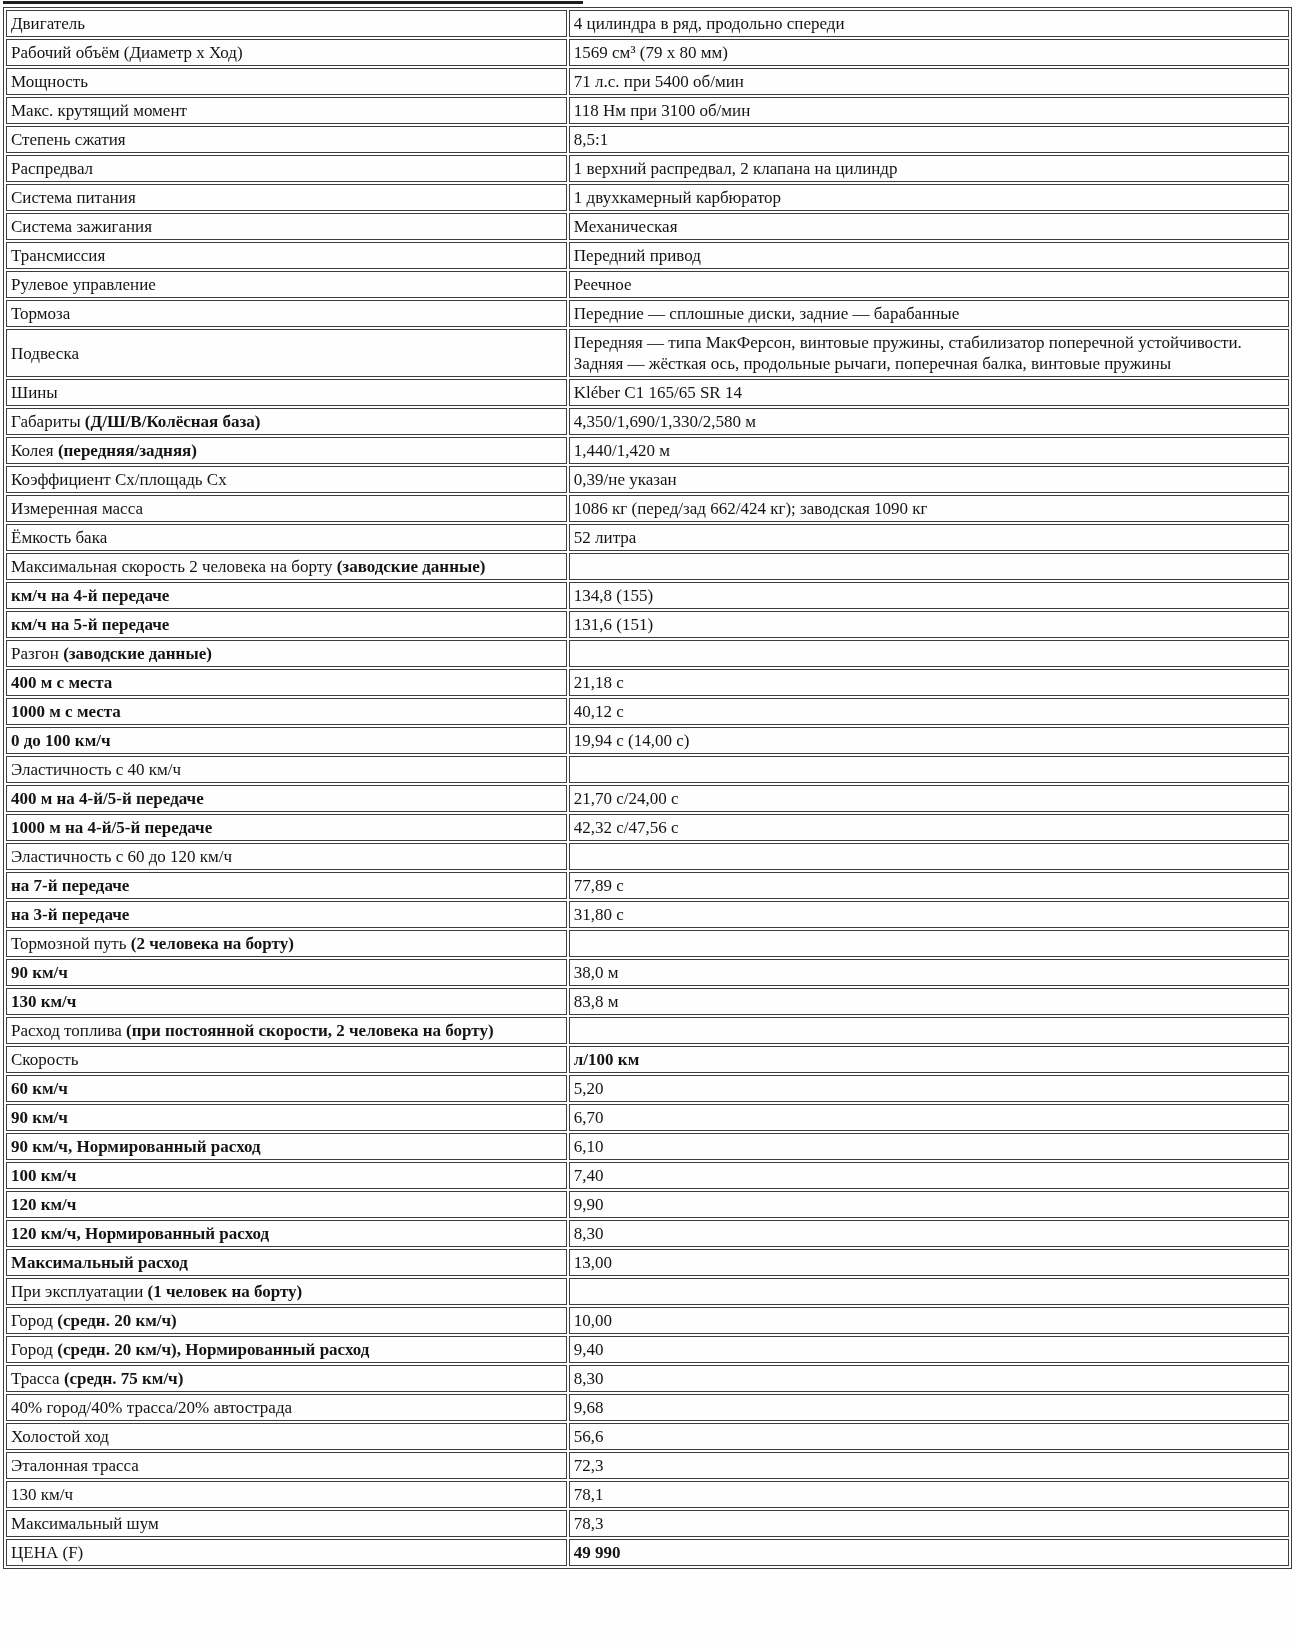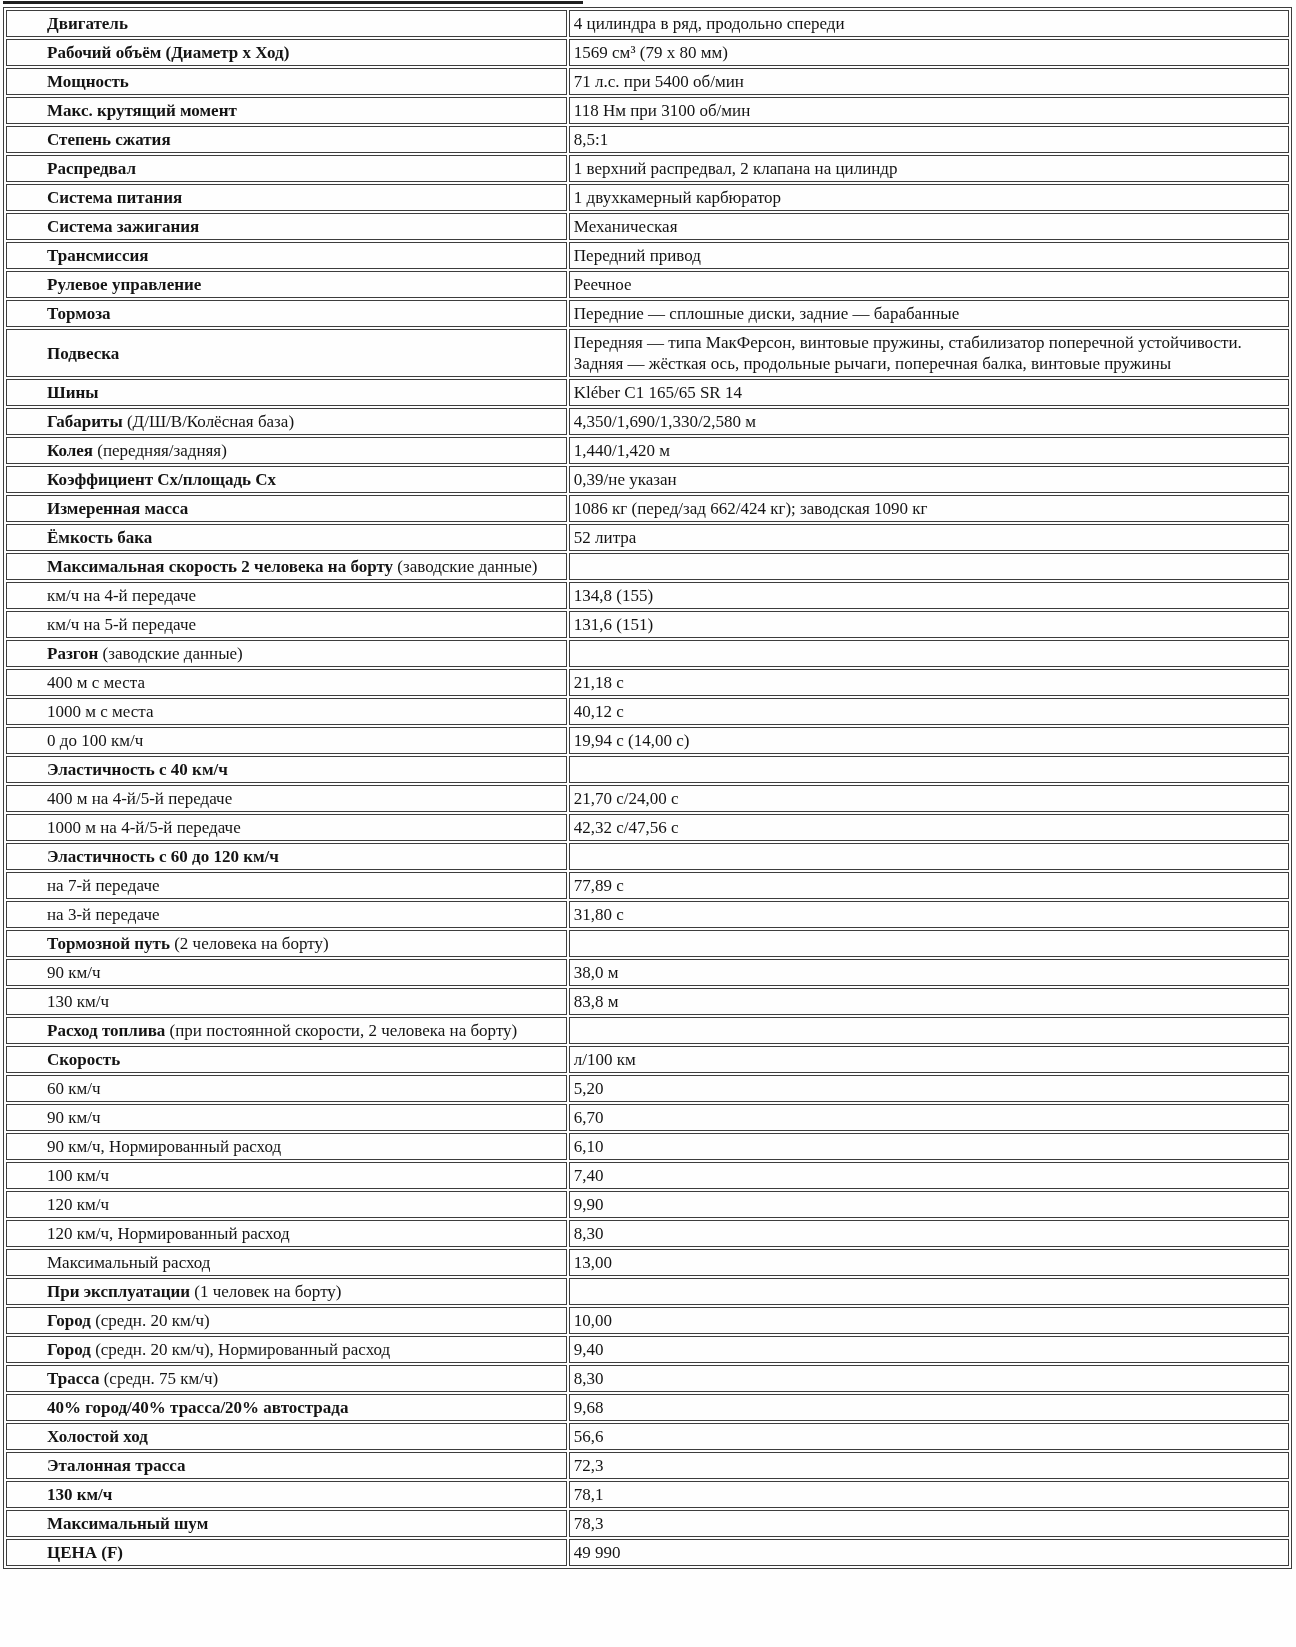--- a/index.html
+++ b/index.html
@@ -38,23 +38,23 @@
     border: 1px solid #3d3d3d;
     padding: 2px 4px;
     font-size: 17px;
     line-height: 21px;
     vertical-align: middle;
     overflow: hidden;
     background: #fefefe;
   }
   td.label-cell { width: 43%; }
   td.value-cell { white-space: pre-line; }
-  .lbl-bold { font-weight: 700; margin-left: 36px; }
-  .lbl-note { font-weight: 400; }
-  td.value-cell.vbold { font-weight: 400; margin-left: 46px; }
+  .lbl-bold { font-weight: 400; }
+  .lbl-note { font-weight: 700; }
+  td.value-cell.vbold { font-weight: 700; margin-left: 46px; }
 </style>
 </head>
 <body>
 
 <div class="page">
   <div class="top-strip"></div>
   <table class="specs">
     <tbody id="specs-body">
         <tr>
           <td class="label-cell"><span class="lbl-bold">Двигатель</span><span class="lbl-note"></span></td>

